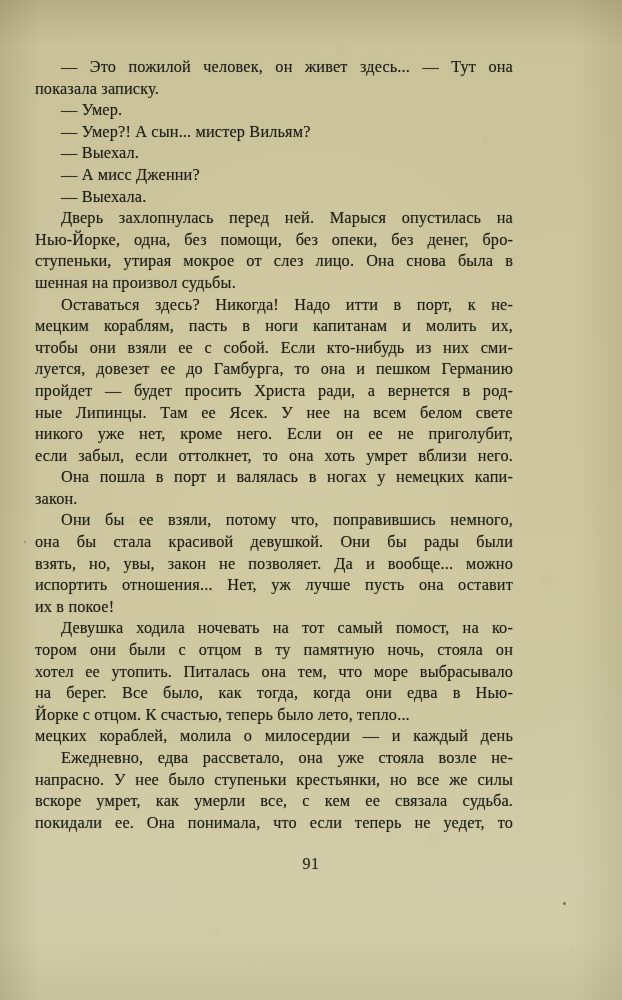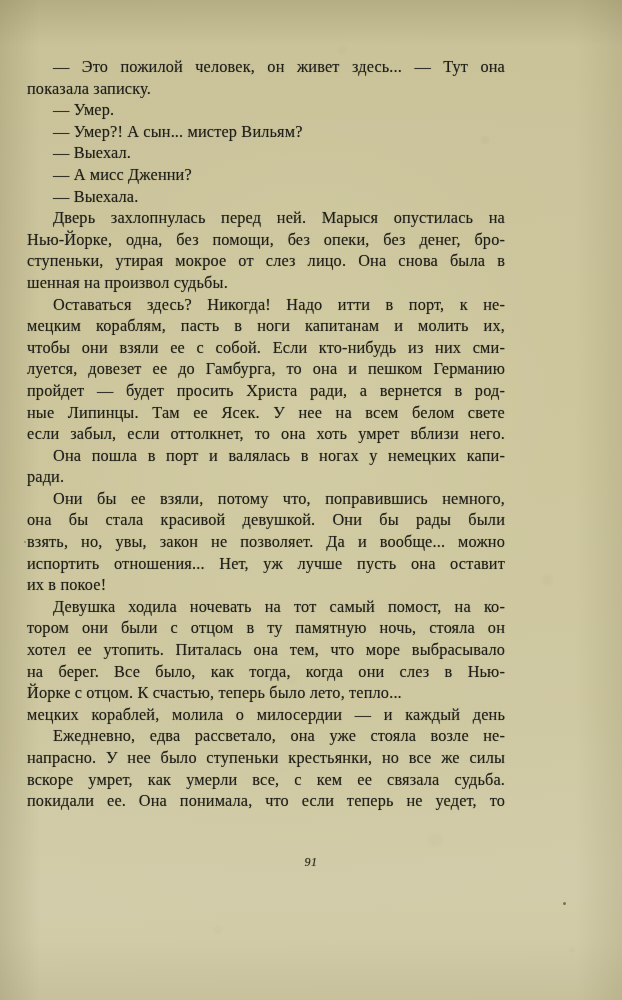--- a/index.html
+++ b/index.html
@@ -59,21 +59,21 @@
   .speck {
     position: absolute;
     background: #5a5336;
     border-radius: 50%;
     pointer-events: none;
     opacity: .75;
   }
 
   #textblock {
     position: absolute;
-    left: 27px;
+    left: 35px;
     top: 56px;
     width: 478px;
   }
 
   p.line {
     margin: 0;
     font-size: 16.3px;
     line-height: 21.6px;
     color: #20201a;
     letter-spacing: .15px;
@@ -92,25 +92,24 @@
   }
   p.line.ind   { text-indent: 0; padding-left: 26px; }
   p.line.dlg   { padding-left: 26px; }
 
   #folio {
     position: absolute;
     top: 855px;
     left: 0;
     width: 622px;
     text-align: center;
-    font-size: 12px;
+    font-size: 16px;
     color: #2a281d;
     letter-spacing: .5px;
     text-shadow: 0 0 1.1px rgba(40,38,24,.4);
-    font-style: italic;
   }
 </style>
 </head>
 <body>
 
 <div id="page">
 
   <div id="grain"></div>
   <div id="vignette"></div>
   <div class="speck" style="left:563px; top:902px; width:3px; height:3px;"></div>
@@ -127,32 +126,33 @@
       <p class="line just ind">Дверь захлопнулась перед ней. Марыся опустилась на</p>
       <p class="line just">Нью-Йорке, одна, без помощи, без опеки, без денег, бро-</p>
       <p class="line just">ступеньки, утирая мокрое от слез лицо. Она снова была в</p>
       <p class="line last">шенная на произвол судьбы.</p>
       <p class="line just ind">Оставаться здесь? Никогда! Надо итти в порт, к не-</p>
       <p class="line just">мецким кораблям, пасть в ноги капитанам и молить их,</p>
       <p class="line just">чтобы они взяли ее с собой. Если кто-нибудь из них сми-</p>
       <p class="line just">луется, довезет ее до Гамбурга, то она и пешком Германию</p>
       <p class="line just">пройдет — будет просить Христа ради, а вернется в род-</p>
       <p class="line just">ные Липинцы. Там ее Ясек. У нее на всем белом свете</p>
+      <p class="line just">никого уже нет, кроме него. Если он ее не приголубит,</p>
       <p class="line just">если забыл, если оттолкнет, то она хоть умрет вблизи него.</p>
       <p class="line just ind">Она пошла в порт и валялась в ногах у немецких капи-</p>
-      <p class="line last">ради.</p>
+      <p class="line last">закон.</p>
       <p class="line just ind">Они бы ее взяли, потому что, поправившись немного,</p>
       <p class="line just">она бы стала красивой девушкой. Они бы рады были</p>
       <p class="line just">взять, но, увы, закон не позволяет. Да и вообще... можно</p>
       <p class="line just">испортить отношения... Нет, уж лучше пусть она оставит</p>
       <p class="line last">их в покое!</p>
       <p class="line just ind">Девушка ходила ночевать на тот самый помост, на ко-</p>
       <p class="line just">тором они были с отцом в ту памятную ночь, стояла он</p>
       <p class="line just">хотел ее утопить. Питалась она тем, что море выбрасывало</p>
-      <p class="line just">на берег. Все было, как тогда, когда они слез в Нью-</p>
+      <p class="line just">на берег. Все было, как тогда, когда они едва в Нью-</p>
       <p class="line last">Йорке с отцом. К счастью, теперь было лето, тепло...</p>
       <p class="line just">мецких кораблей, молила о милосердии — и каждый день</p>
       <p class="line just ind">Ежедневно, едва рассветало, она уже стояла возле не-</p>
       <p class="line just">напрасно. У нее было ступеньки крестьянки, но все же силы</p>
       <p class="line just">вскоре умрет, как умерли все, с кем ее связала судьба.</p>
       <p class="line just">покидали ее. Она понимала, что если теперь не уедет, то</p>
     </div>
 
   <div id="folio">91</div>
 

